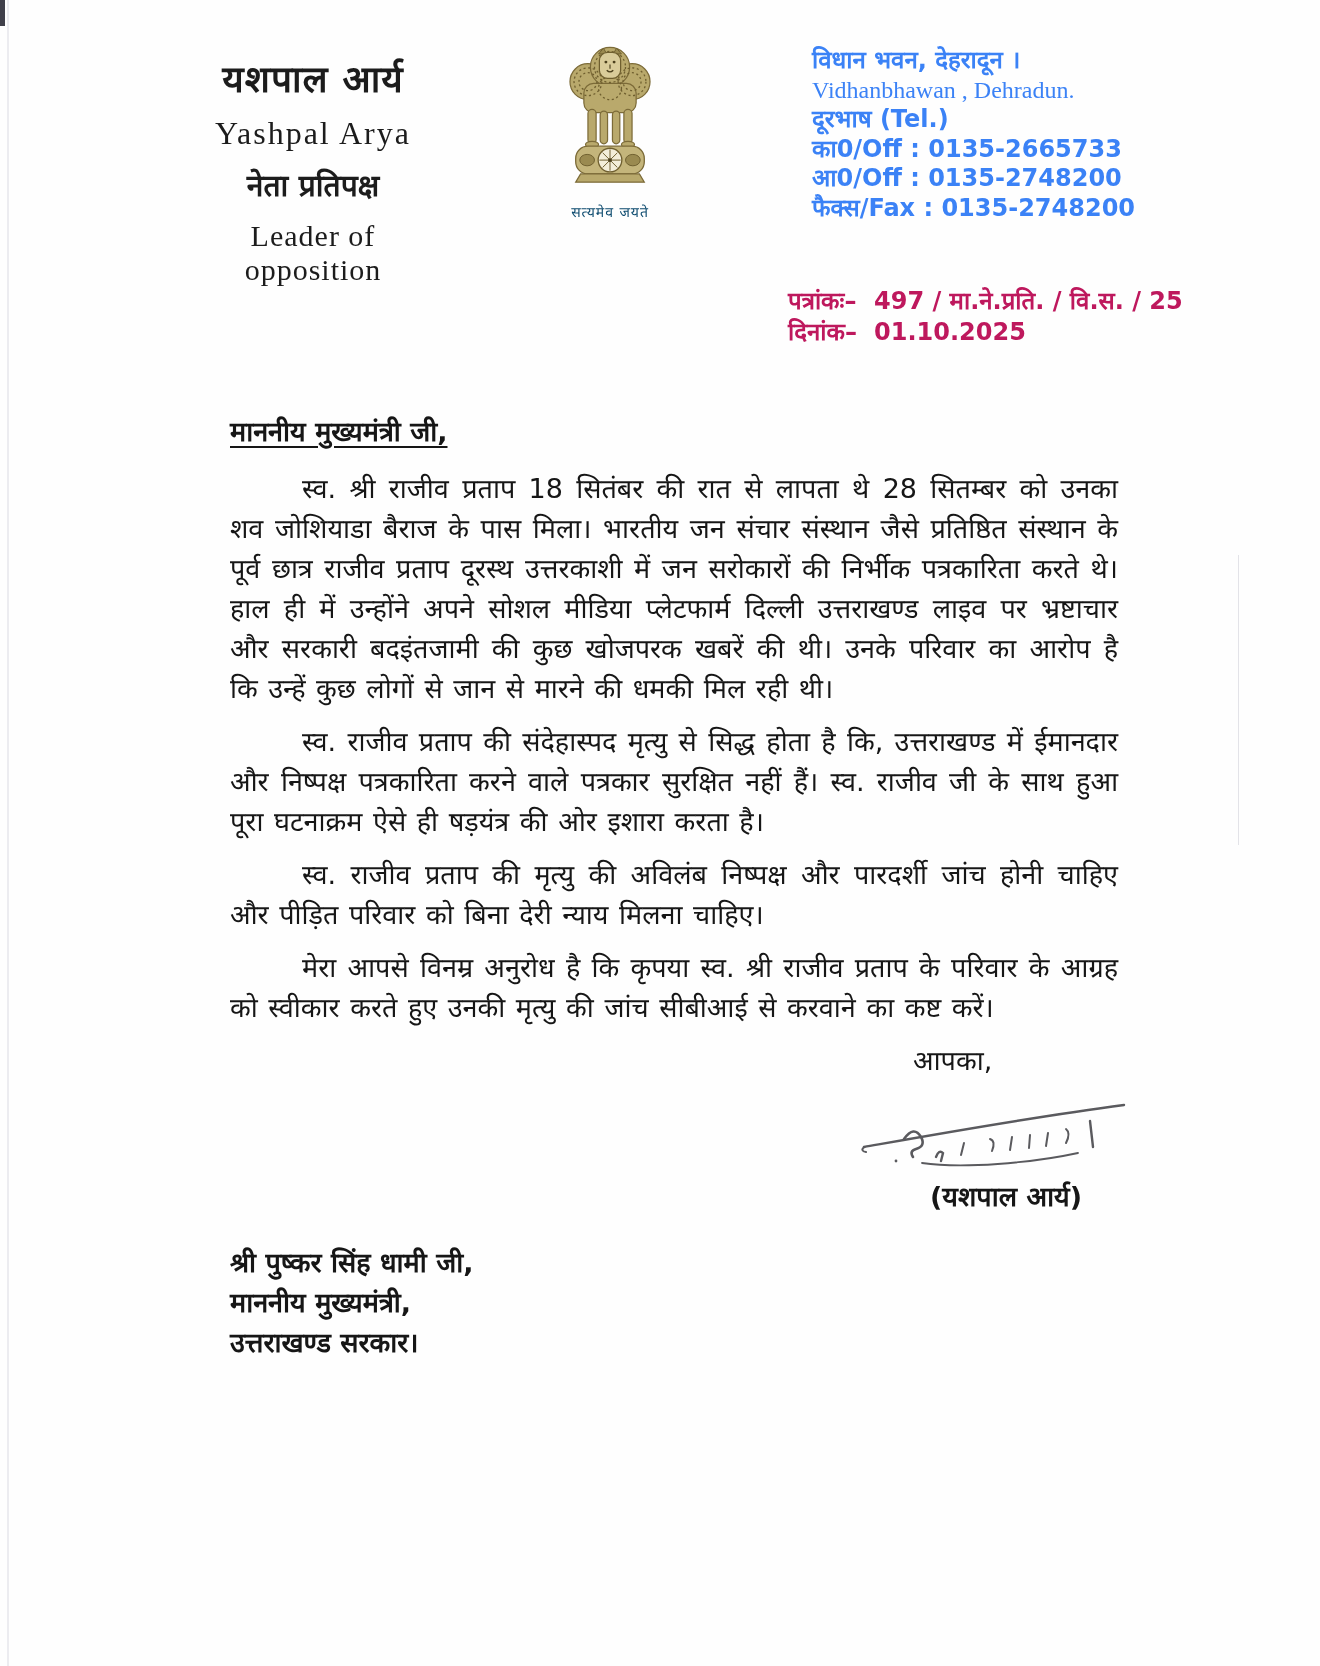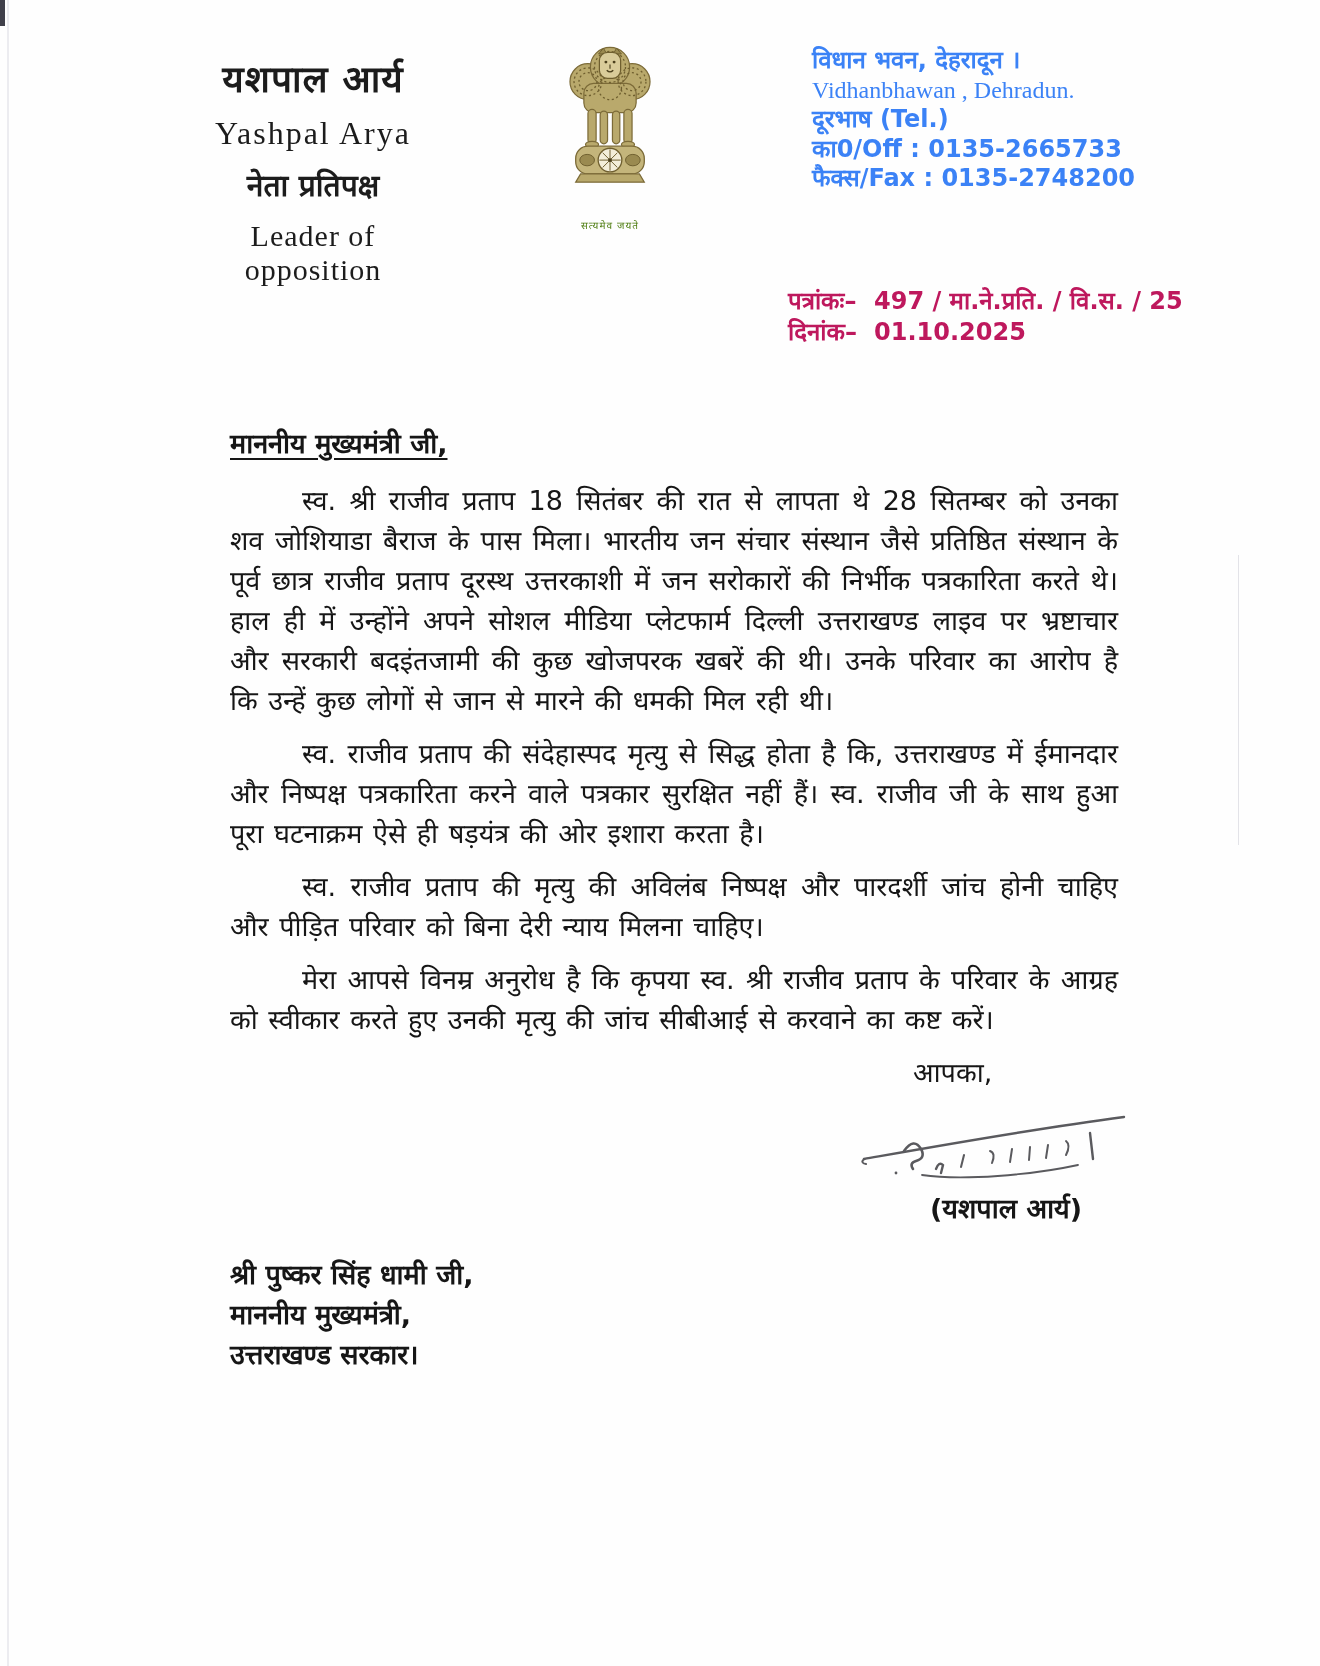--- a/index.html
+++ b/index.html
@@ -36,39 +36,39 @@
   }
   .lh-name-hi   { font-size: 37px; font-weight: bold; letter-spacing: 1px; margin-bottom: 12px; }
   .lh-name-en   { font-family: "Liberation Serif", serif; font-size: 32px; margin-bottom: 12px; letter-spacing: 2px; }
   .lh-title-hi  { font-size: 30px; font-weight: bold; margin-bottom: 14px; }
   .lh-title-en  { font-family: "Liberation Serif", serif; font-size: 30px; letter-spacing: 1px; }
 
   .lh-emblem {
     position: absolute; left: 552px; top: 36px; width: 116px;
     text-align: center;
   }
-  .lh-motto { font-size: 10px; color: #4d7c0f; margin-top: 18px; letter-spacing: 1px; white-space: nowrap; }
+  .lh-motto { font-size: 14px; color: #0c4a6e; margin-top: 2px; letter-spacing: 1px; white-space: nowrap; }
 
   .lh-right {
     position: absolute; left: 812px; top: 46px; width: 420px;
     font-size: 24px; line-height: 29.5px; font-weight: 600; color: #3b82f6;
   }
   .lh-right .en { font-family: "Liberation Serif", serif; font-weight: normal; }
 
   
   .ref {
     position: absolute; left: 788px; top: 286px;
     font-size: 24px; font-weight: bold; line-height: 31px; color: #be185d;
   }
   .ref-row { display: flex; }
   .ref-row .lbl { width: 86px; }
 
   
   .body-block {
-    position: absolute; left: 230px; top: 424px; width: 888px;
+    position: absolute; left: 230px; top: 412px; width: 888px;
     font-size: 27px; line-height: 40px; color: #161616;
   }
   .salutation {
     font-weight: bold; text-decoration: underline;
     text-underline-offset: 5px; margin-bottom: 17px;
   }
   .para {
     text-align: justify; text-indent: 72px; margin-bottom: 13px;
     word-spacing: 2px;
   }
@@ -148,20 +148,21 @@
       <path d="M24,167 h72 l6,10 h-84 z" fill="#b9a96c" stroke="#7c6b38" stroke-width="1.5"></path>
     </svg>
     <div class="lh-motto">सत्यमेव जयते</div>
   </div>
 
   <div class="lh-right">
     <div>विधान भवन, देहरादून ।</div>
     <div class="en">Vidhanbhawan , Dehradun.</div>
     <div>दूरभाष (Tel.)</div>
     <div>का0/Off : 0135-2665733</div>
+    <div>आ0/Off : 0135-2748200</div>
     <div>फैक्स/Fax : 0135-2748200</div>
   </div>
 
   <div class="ref">
     <div class="ref-row">
       <span class="lbl">पत्रांकः–</span>
       <span>497 / मा.ने.प्रति. / वि.स. / 25</span>
     </div>
     <div class="ref-row">
       <span class="lbl">दिनांक–</span>

